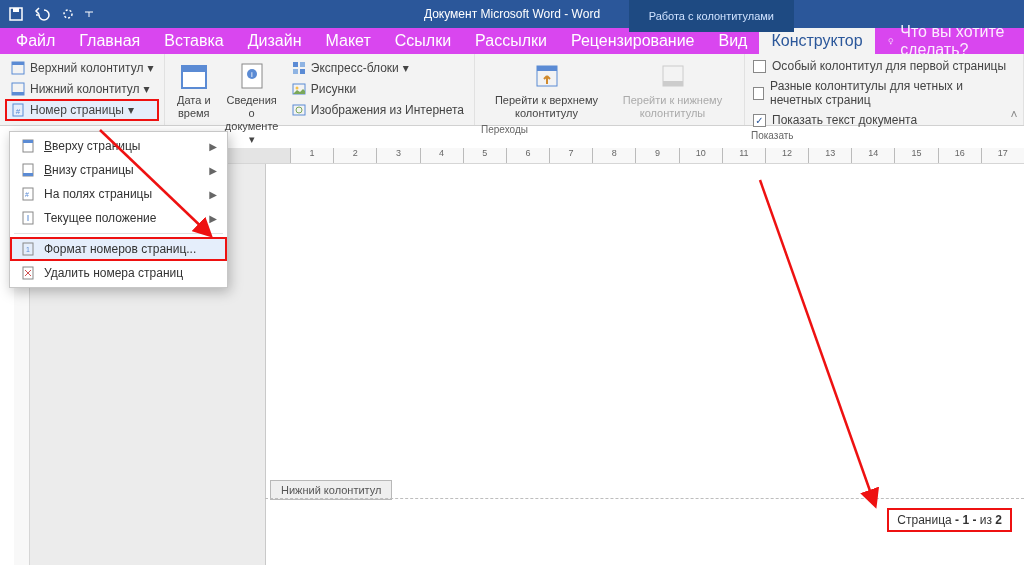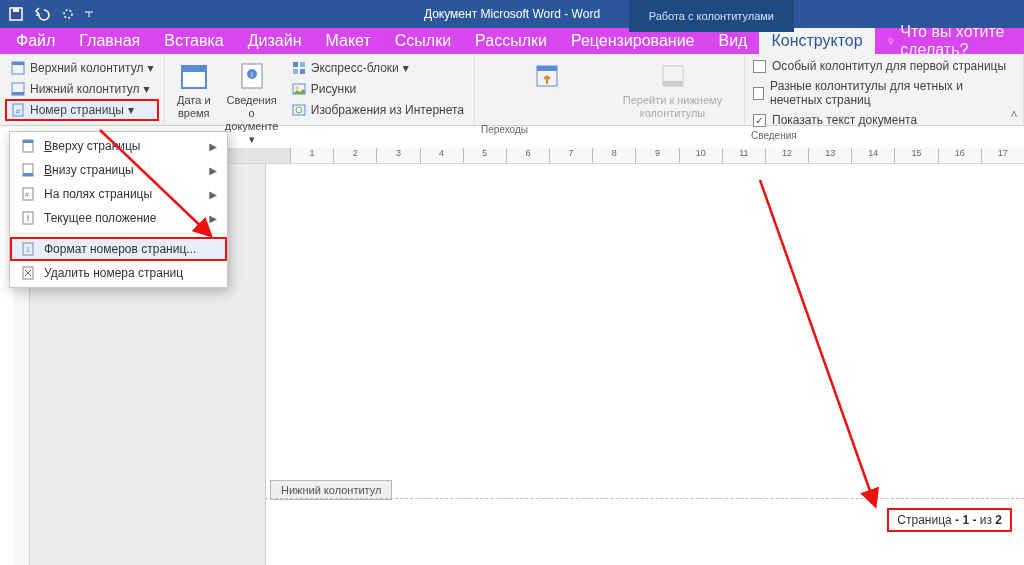--- a/index.html
+++ b/index.html
@@ -209,20 +209,21 @@
   </div>
 
   <div class="ribbon-group" style="width:270px;">
     <div class="group-body" style="justify-content:center; width:100%;">
       <div class="rb-btn-large" style="width:120px;">
         <svg class="lg-icon" viewBox="0 0 32 32">
             <rect x="6" y="6" width="20" height="20" fill="none" stroke="#5b8bd4"></rect>
             <rect x="6" y="6" width="20" height="5" fill="#5b8bd4"></rect>
             <path d="M16 24v-8m0 0-3 3m3-3 3 3" stroke="#d08a2e" fill="none" stroke-width="2"></path>
           </svg>
+        <span>Перейти к верхнему колонтитулу</span>
       </div>
       <div class="rb-btn-large disabled" style="width:120px;">
         <svg class="lg-icon" viewBox="0 0 32 32">
             <rect x="6" y="6" width="20" height="20" fill="none" stroke="#ccc"></rect>
             <rect x="6" y="21" width="20" height="5" fill="#ccc"></rect>
           </svg>
         <span>Перейти к нижнему колонтитулы</span>
       </div>
     </div>
     <div class="group-name">Переходы</div>
@@ -238,21 +239,21 @@
         <label class="chk-row">
           <span class="chk"></span>
           <span>Разные колонтитулы для четных и нечетных страниц</span>
         </label>
         <label class="chk-row">
           <span class="chk checked"></span>
           <span>Показать текст документа</span>
         </label>
       </div>
     </div>
-    <div class="group-name">Сведения</div>
+    <div class="group-name">Показать</div>
   </div>
 
   <div class="collapse-handle">˄</div>
 </div>
 
 <div class="dropdown-menu" style="top:131px;">
   <div class="mi">
     <span class="mi-left">
       <svg class="mi-icon" viewBox="0 0 16 16">
           <rect x="3" y="2" width="10" height="12" fill="none" stroke="#888"></rect>

